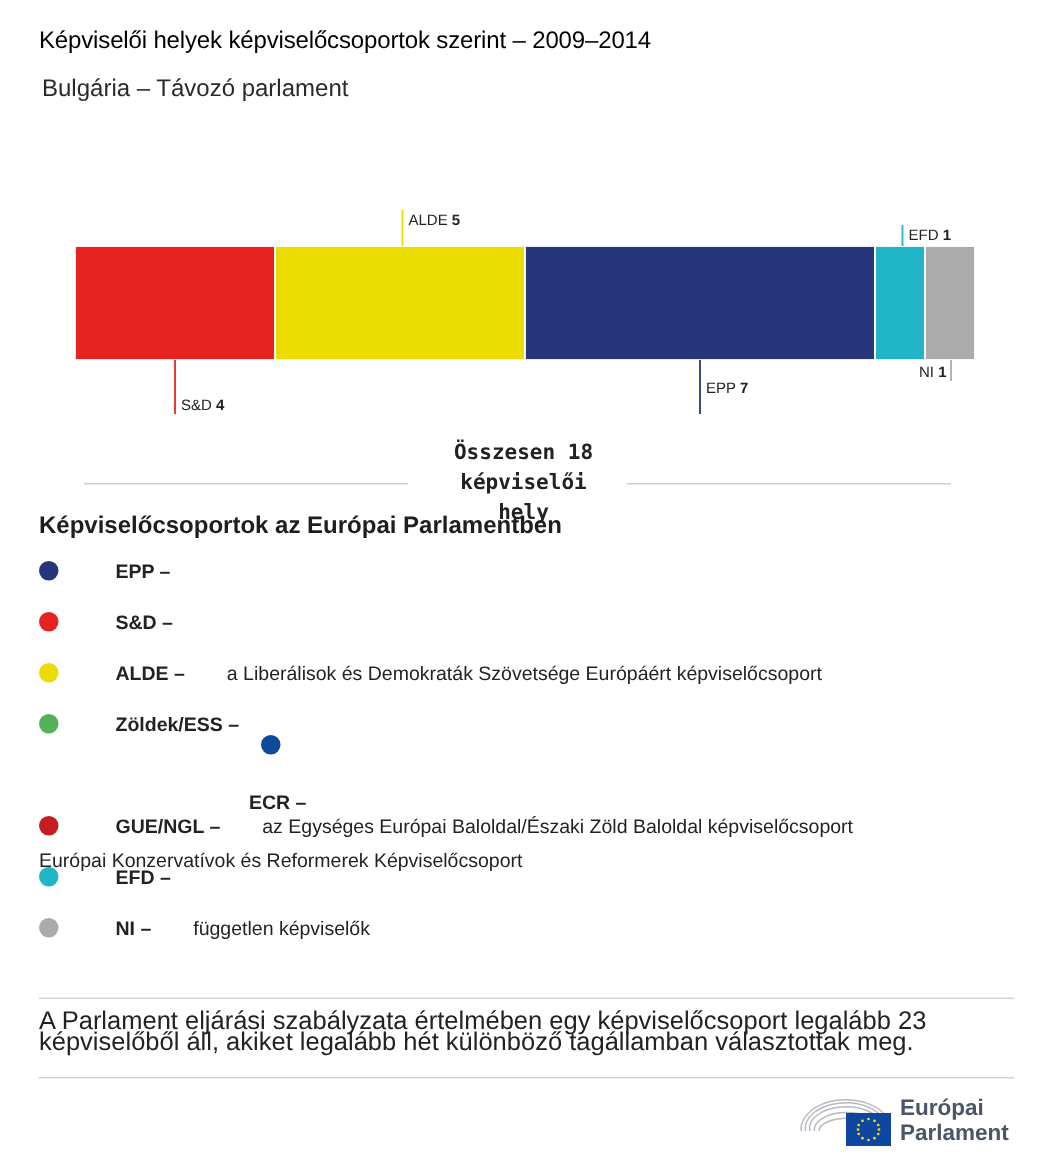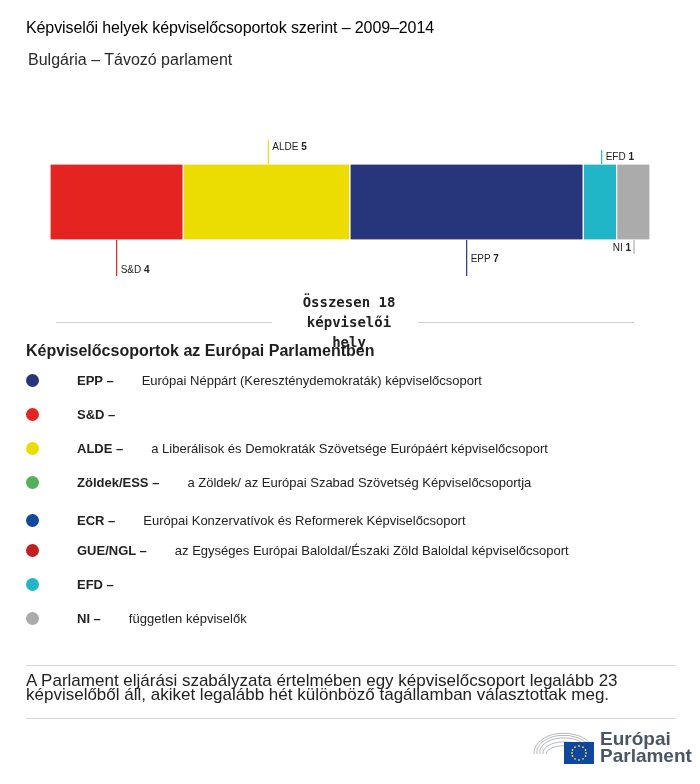--- a/index.html
+++ b/index.html
@@ -16,21 +16,21 @@
   .legend-title { position: absolute; left: 26px; top: 342px; font-size: 16px; font-weight: bold; color: #1e1e1e; }
   .legend { position: absolute; left: 26px; top: 370px; }
   .legend-item { position: absolute; left: 0; height: 20px; display: flex; align-items: center; white-space: nowrap; font-size: 13px; color: #222; gap: 24px; }
   .dot { width: 13px; height: 13px; border-radius: 50%; display: inline-block; margin-right: 14px; flex: none; }
   .abbr { font-weight: bold; margin-right: 4px; }
   .divider { position: absolute; left: 26px; width: 650px; height: 1px; background: #d4d4d4; }
   .note { position: absolute; left: 26px; top: 674px; width: 640px; font-size: 17px; line-height: 14px; color: #222; }
   .source { position: absolute; left: 26px; top: 784px; font-size: 13px; color: #222; padding-left: 26px; }
   .source b { font-weight: bold; }
   .logo { position: absolute; left: 530px; top: 728px; width: 150px; height: 40px; }
-  .logo-text { position: absolute; left: 70px; top: 2px; font-size: 19px; line-height: 17px; color: #4a5566; font-weight: bold; }
+  .logo-text { position: absolute; left: 70px; top: 2px; font-size: 15px; line-height: 17px; color: #4a5566; font-weight: bold; }
 </style>
 </head>
 <body>
 
 <div class="title">Képviselői helyek képviselőcsoportok szerint – 2009–2014</div>
 <div class="subtitle">Bulgária – Távozó parlament</div>
 
 <svg id="chart" viewBox="0 0 700 160" xmlns="http://www.w3.org/2000/svg">
     <rect x="50" y="34" width="133.33333333333334" height="76" fill="#e52421" stroke="#ffffff" stroke-width="1.2"></rect>
     <line x1="116.66666666666667" x2="116.66666666666667" y1="110" y2="146" stroke="#e52421" stroke-width="1.2"></line>
@@ -53,37 +53,35 @@
 <div class="total-line right"></div>
 <div class="total">Összesen 18
 képviselői
 hely</div>
 
 <div class="legend-title">Képviselőcsoportok az Európai Parlamentben</div>
 <div class="legend" id="legend">
     <div class="legend-item" style="top: 0px;">
       <span class="dot" style="background: rgb(39, 53, 122);"></span>
       <span class="abbr">EPP –</span>
-      <span>Európai Néppárt (Kereszténydemokraták) képviselőcsoport</span>
     </div>
     <div class="legend-item" style="top: 34px;">
       <span class="dot" style="background: rgb(229, 36, 33);"></span>
       <span class="abbr">S&amp;D –</span>
     </div>
     <div class="legend-item" style="top: 68px;">
       <span class="dot" style="background: rgb(235, 221, 0);"></span>
       <span class="abbr">ALDE –</span>
       <span>a Liberálisok és Demokraták Szövetsége Európáért képviselőcsoport</span>
     </div>
     <div class="legend-item" style="top: 102px;">
       <span class="dot" style="background: rgb(85, 176, 90);"></span>
       <span class="abbr">Zöldek/ESS –</span>
-      <span>a Zöldek/ az Európai Szabad Szövetség Képviselőcsoportja</span>
     </div>
-    <div class="legend-item" style="top: 140px;">
+    <div class="legend-item" style="top: 120px; flex-direction: column;">
       <span class="dot" style="background: rgb(13, 74, 156);"></span>
       <span class="abbr">ECR –</span>
       <span>Európai Konzervatívok és Reformerek Képviselőcsoport</span>
     </div>
     <div class="legend-item" style="top: 170px;">
       <span class="dot" style="background: rgb(196, 30, 32);"></span>
       <span class="abbr">GUE/NGL –</span>
       <span>az Egységes Európai Baloldal/Északi Zöld Baloldal képviselőcsoport</span>
     </div>
     <div class="legend-item" style="top: 204px;">

